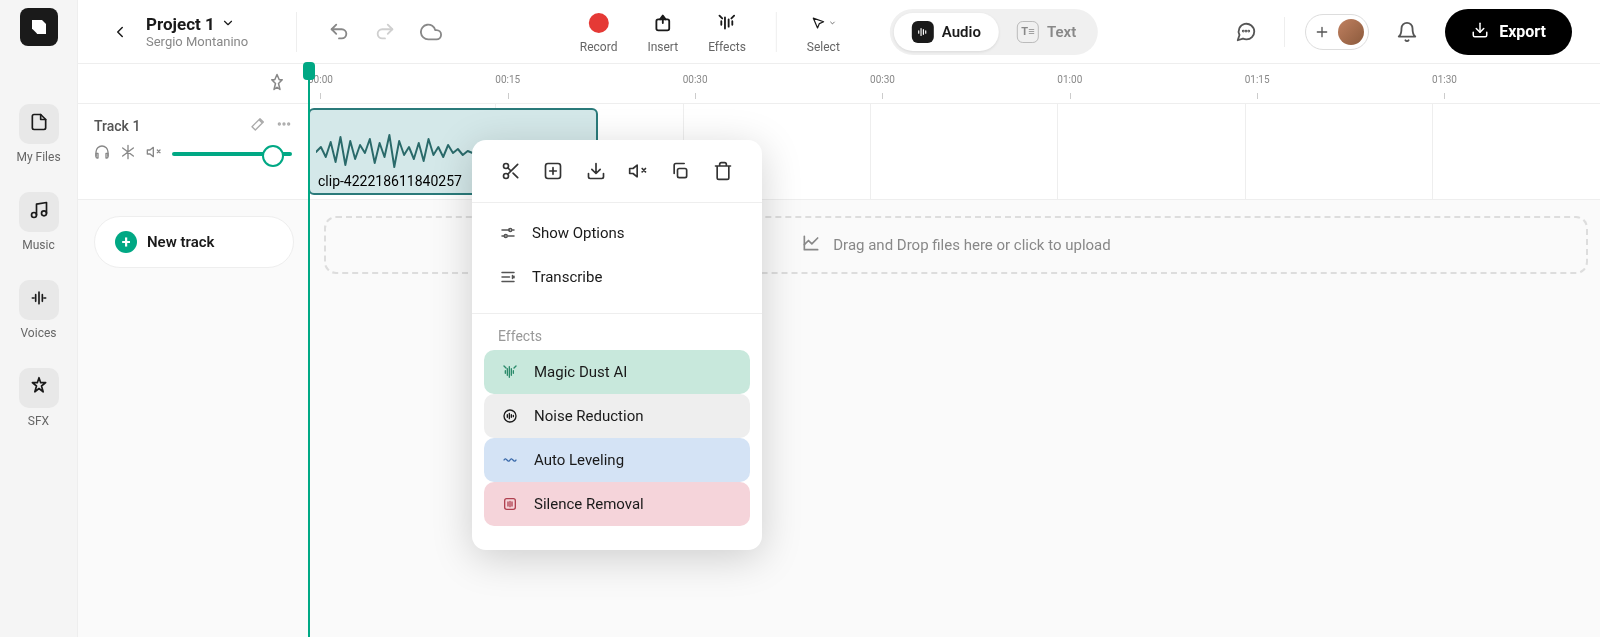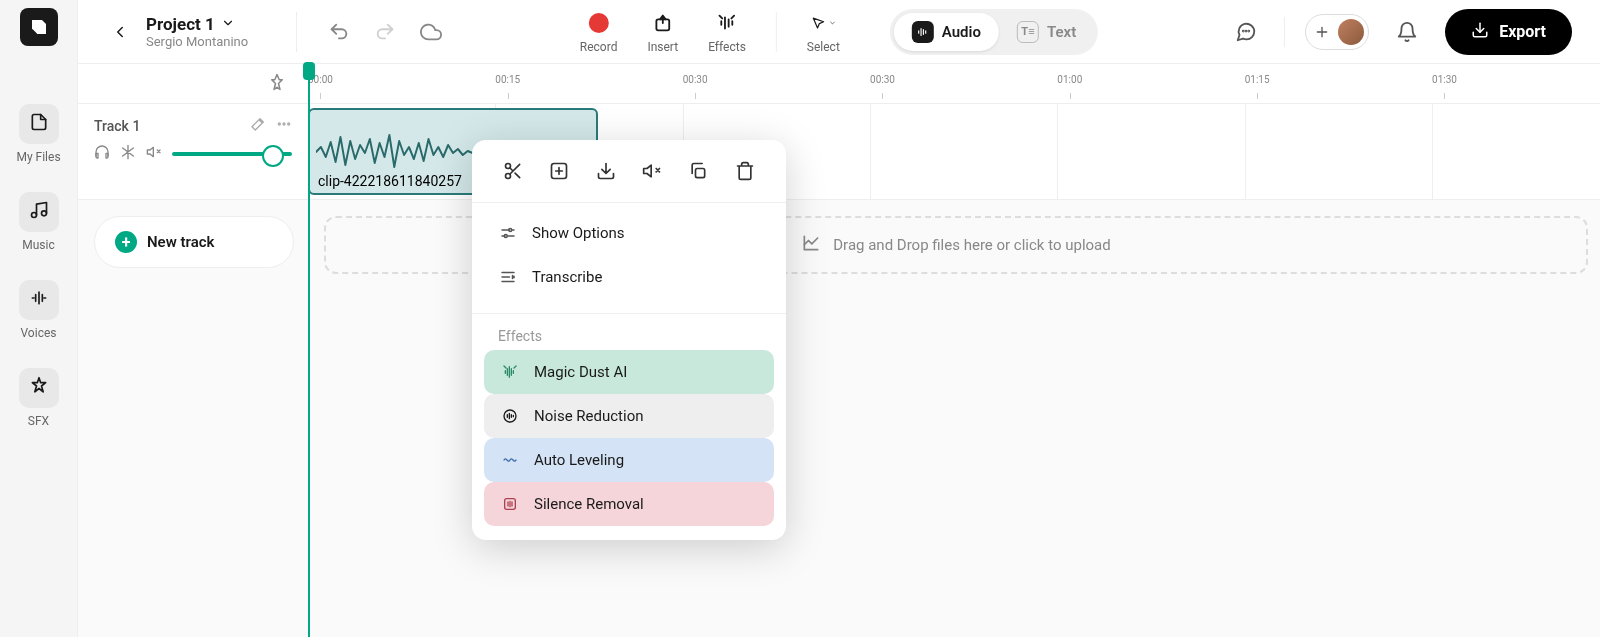--- a/index.html
+++ b/index.html
@@ -54,21 +54,21 @@
 .vol-slider::after{content:"";position:absolute;right:8px;top:-7px;width:18px;height:18px;background:#fff;border:2px solid #00a884;border-radius:50%}
 .track-lane{flex:1;position:relative}
 .clip{position:absolute;left:0;top:4px;bottom:4px;width:290px;background:#d4e8e9;border:2px solid #2a7a7a;border-radius:6px;overflow:hidden}
 .clip-wave{position:absolute;inset:0;display:flex;align-items:center;padding:0 6px}
 .clip-label{position:absolute;bottom:4px;left:8px;font-size:14px;color:#000000}
 .lane-line{position:absolute;top:0;bottom:0;width:1px;background:#eee}
 .new-track-row{padding:16px}
 .new-track-btn{width:200px;padding:14px 20px;background:#fff;border:1px solid #eee;border-radius:30px;display:flex;align-items:center;gap:10px;font-size:15px;font-weight:600;color:#1a1a1a;cursor:pointer}
 .plus-c{width:22px;height:22px;background:#00a884;border-radius:50%;color:#fff;display:flex;align-items:center;justify-content:center;font-size:16px;font-weight:700}
 .dropzone{position:absolute;left:246px;right:12px;top:112px;height:58px;border:2px dashed #ddd;border-radius:12px;display:flex;align-items:center;justify-content:center;gap:12px;color:#888;font-size:15px}
-.ctx-popup{position:absolute;left:472px;top:140px;width:314px;background:#fff;border-radius:14px;box-shadow:0 8px 40px rgba(0,0,0,.18);z-index:20;padding-bottom:14px}
+.ctx-popup{position:absolute;left:472px;top:140px;width:290px;background:#fff;border-radius:14px;box-shadow:0 8px 40px rgba(0,0,0,.18);z-index:20;padding-bottom:24px}
 .ctx-toolbar{display:flex;justify-content:space-around;padding:16px 18px;border-bottom:1px solid #eee}
 .ctx-tb{width:30px;height:30px;display:flex;align-items:center;justify-content:center;cursor:pointer;color:#333}
 .ctx-list{padding:8px 0}
 .ctx-item{display:flex;align-items:center;gap:14px;padding:12px 26px;font-size:15px;cursor:pointer}
 .ctx-item .ci{width:20px;height:20px;display:flex;align-items:center;justify-content:center;color:#555}
 .ctx-sec{padding:14px 26px 6px;font-size:14px;color:#999;border-top:1px solid #eee;margin-top:6px}
 .fx-list{padding:0 12px;display:flex;flex-direction:column;}
 .fx{display:flex;align-items:center;gap:14px;padding:12px 16px;border-radius:10px;font-size:15px;cursor:pointer}
 .fx .fi{width:20px;height:20px;display:flex;align-items:center;justify-content:center}
 .fx-green{background:#c8e8dc}

